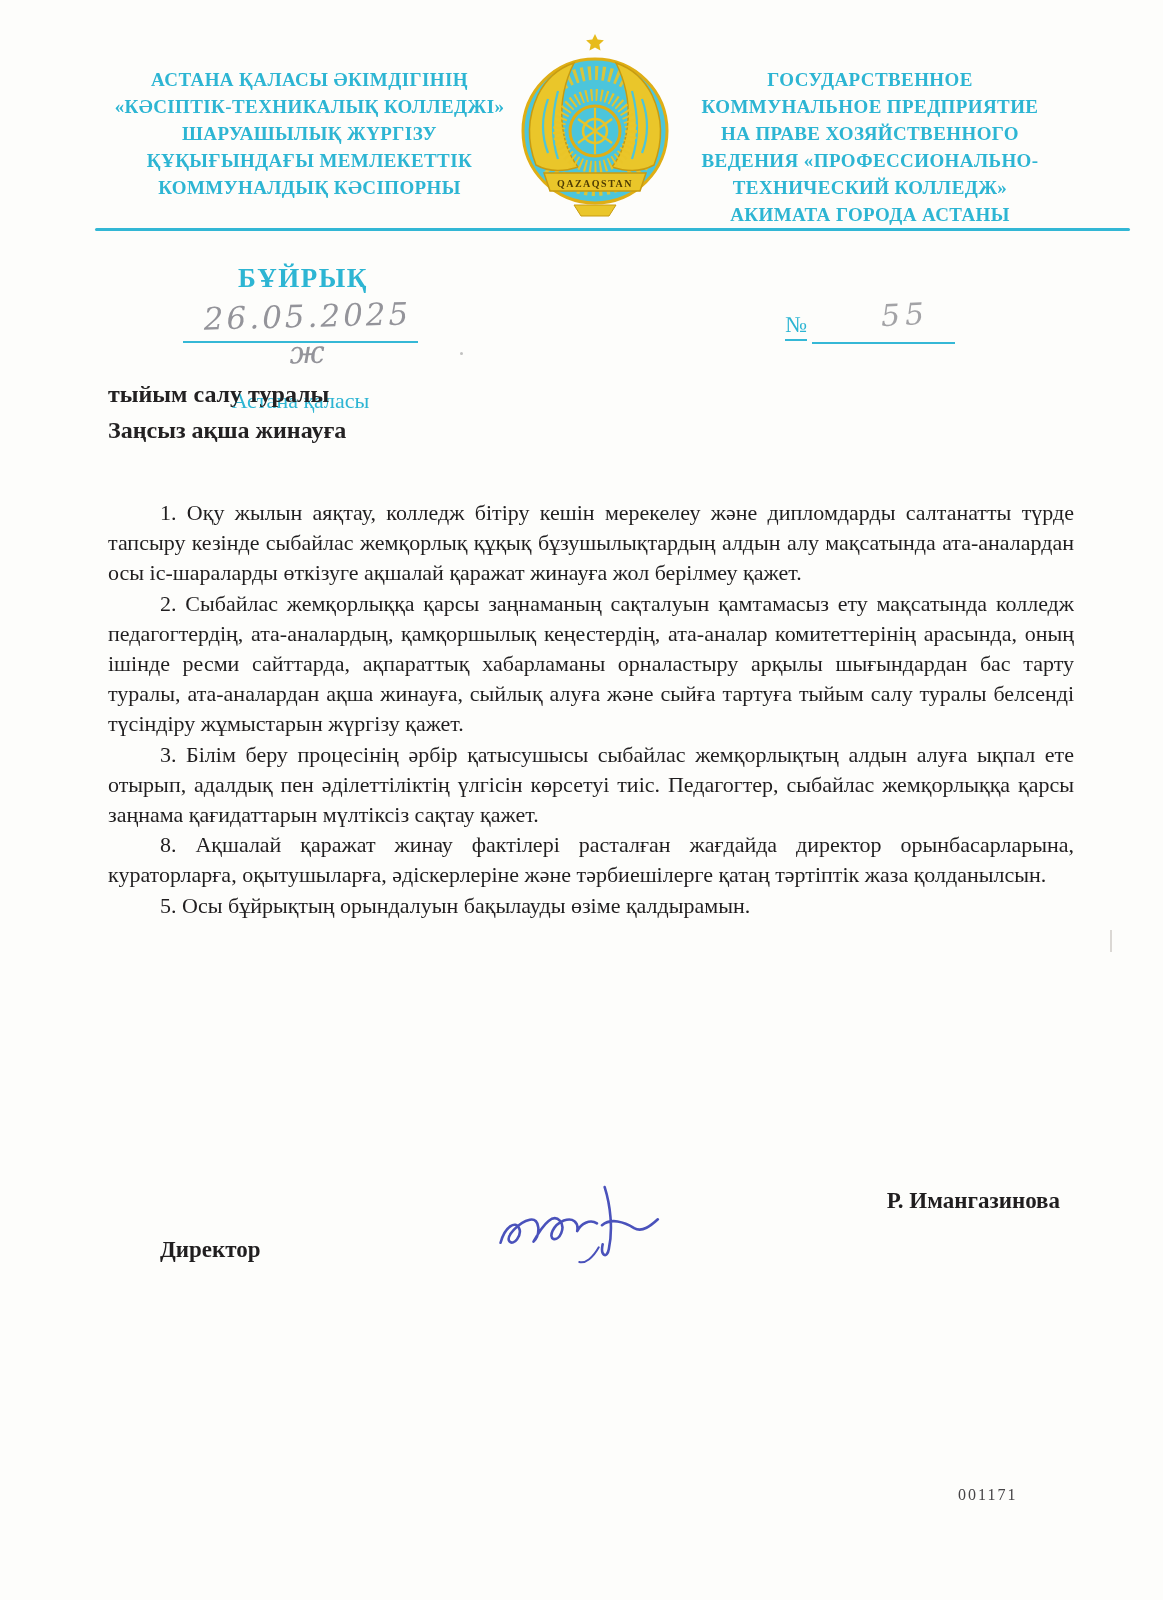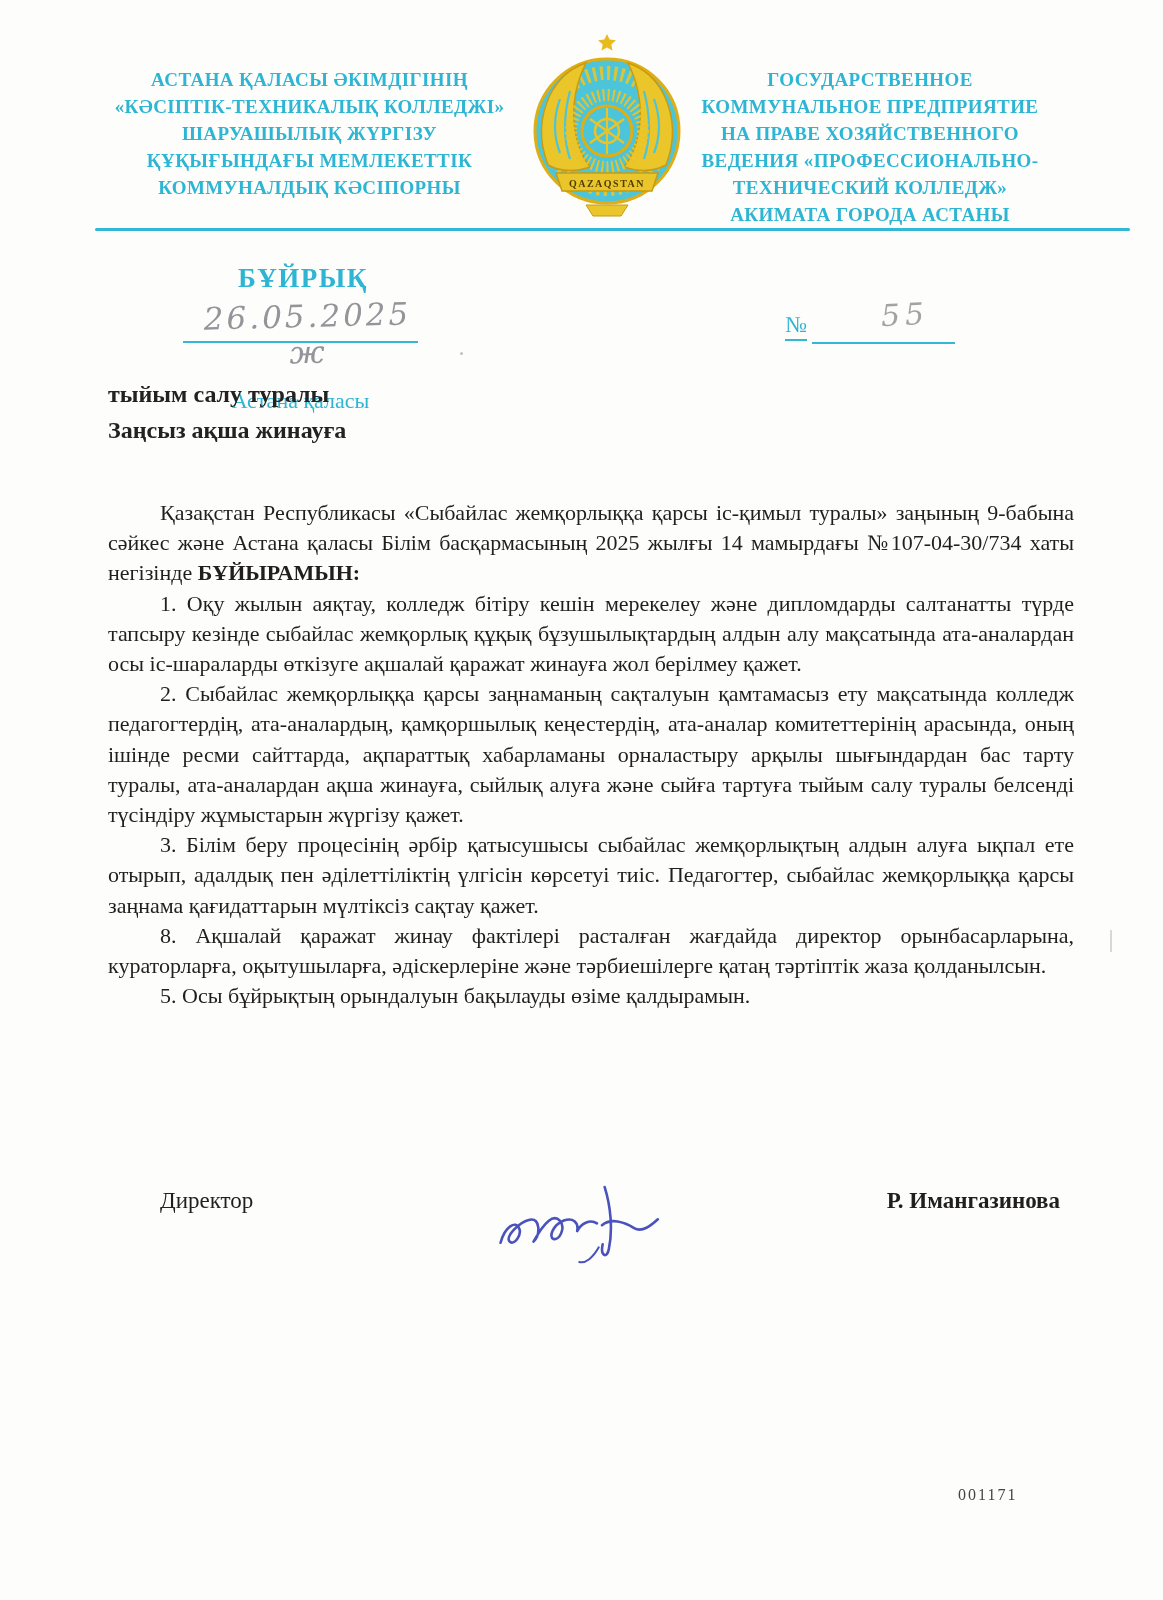--- a/index.html
+++ b/index.html
@@ -18,21 +18,21 @@
     position:absolute;
     text-align:center;
     font-weight:bold;
     font-size:19px;
     line-height:27px;
     color:#2db5d3;
     letter-spacing:.4px;
   }
   .org-left{left:112px;top:66px;width:395px;}
   .org-right{left:686px;top:66px;width:368px;}
-  .emblem{position:absolute;left:528px;top:33px;width:158px;height:184px;text-align:right;}
+  .emblem{position:absolute;left:516px;top:33px;width:158px;height:184px;text-align:right;}
   .divider{
     position:absolute;left:95px;top:228px;width:1035px;height:3px;
     background:#32b7d5;border-radius:2px;
   }
   
   .order-title{
     position:absolute;left:238px;top:263px;
     font-size:27px;font-weight:bold;letter-spacing:1.5px;color:#2db5d3;
   }
   .handwriting{
@@ -67,22 +67,22 @@
   }
   
   .body-text{
     position:absolute;left:108px;top:498px;width:966px;
     font-size:22px;line-height:30.2px;text-align:justify;
   }
   .body-text p{margin:0;text-indent:52px;}
   .body-text strong{font-weight:bold;}
   
   .sig-role{
-    position:absolute;left:160px;top:1188px;
-    font-size:23px;font-weight:normal;
+    position:absolute;left:160px;top:1237px;
+    font-size:23px;font-weight:bold;
   }
   .sig-name{
     position:absolute;left:860px;top:1188px;width:200px;text-align:right;
     font-size:23px;font-weight:bold;
   }
   .sig-scribble{
     position:absolute;left:492px;top:1178px;width:175px;height:95px;
     transform:rotate(-2deg);
   }
   
@@ -153,21 +153,20 @@
   <div class="num-label">№</div>
   <div class="num-hw handwriting">55</div>
   <div class="num-line"></div>
 
   <div class="subject">
     <div>тыйым салу туралы</div>
     <div>Заңсыз ақша жинауға</div>
   </div>
 
   <div class="body-text">
-    <p><span>Қазақстан Республикасы «Сыбайлас жемқорлыққа қарсы іс-қимыл туралы» заңының 9-бабына сәйкес және Астана қаласы Білім басқармасының 2025 жылғы 14 мамырдағы №107-04-30/734 хаты негізінде </span><strong>БҰЙЫРАМЫН:</strong></p>
     <p>1. Оқу жылын аяқтау, колледж бітіру кешін мерекелеу және дипломдарды салтанатты түрде тапсыру кезінде сыбайлас жемқорлық құқық бұзушылықтардың алдын алу мақсатында ата-аналардан осы іс-шараларды өткізуге ақшалай қаражат жинауға жол берілмеу қажет.</p>
     <p>2. Сыбайлас жемқорлыққа қарсы заңнаманың сақталуын қамтамасыз ету мақсатында колледж педагогтердің, ата-аналардың, қамқоршылық кеңестердің, ата-аналар комитеттерінің арасында, оның ішінде ресми сайттарда, ақпараттық хабарламаны орналастыру арқылы шығындардан бас тарту туралы, ата-аналардан ақша жинауға, сыйлық алуға және сыйға тартуға тыйым салу туралы белсенді түсіндіру жұмыстарын жүргізу қажет.</p>
     <p>3. Білім беру процесінің әрбір қатысушысы сыбайлас жемқорлықтың алдын алуға ықпал ете отырып, адалдық пен әділеттіліктің үлгісін көрсетуі тиіс. Педагогтер, сыбайлас жемқорлыққа қарсы заңнама қағидаттарын мүлтіксіз сақтау қажет.</p>
     <p>8. Ақшалай қаражат жинау фактілері расталған жағдайда директор орынбасарларына, кураторларға, оқытушыларға, әдіскерлеріне және тәрбиешілерге қатаң тәртіптік жаза қолданылсын.</p>
     <p>5. Осы бұйрықтың орындалуын бақылауды өзіме қалдырамын.</p>
   </div>
 
   <div class="sig-role">Директор</div>
 
   <div class="sig-scribble">

